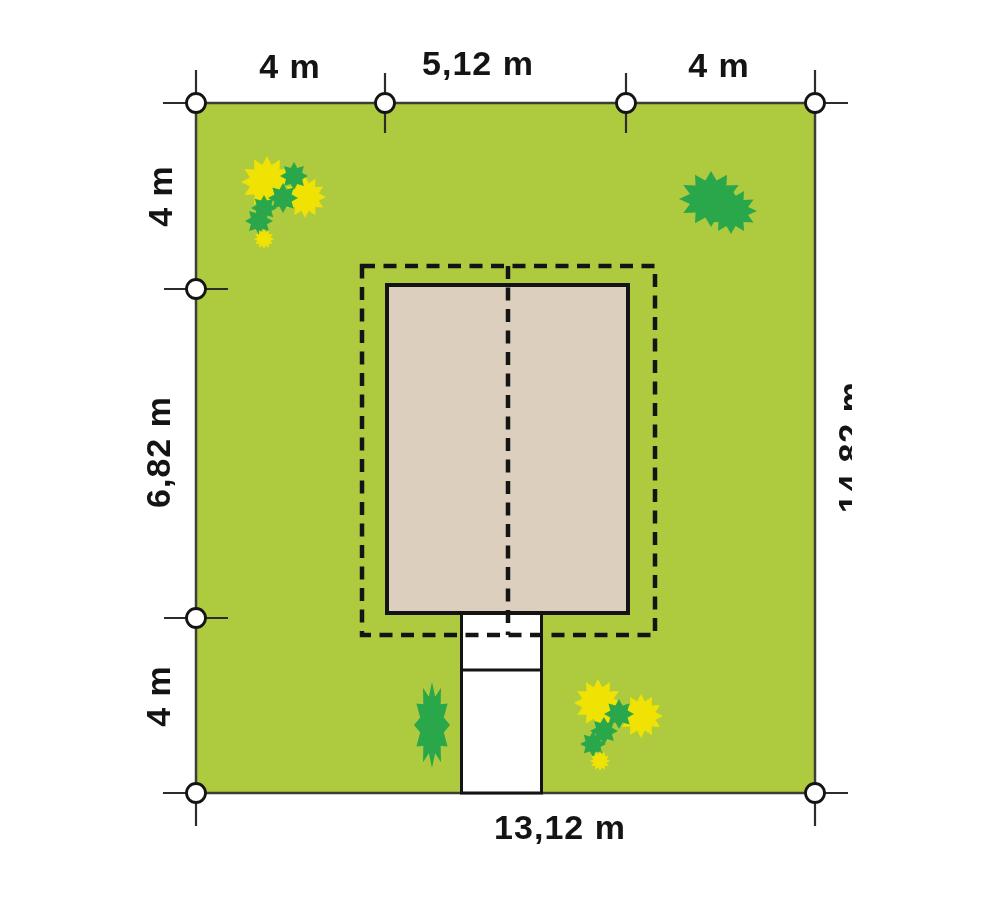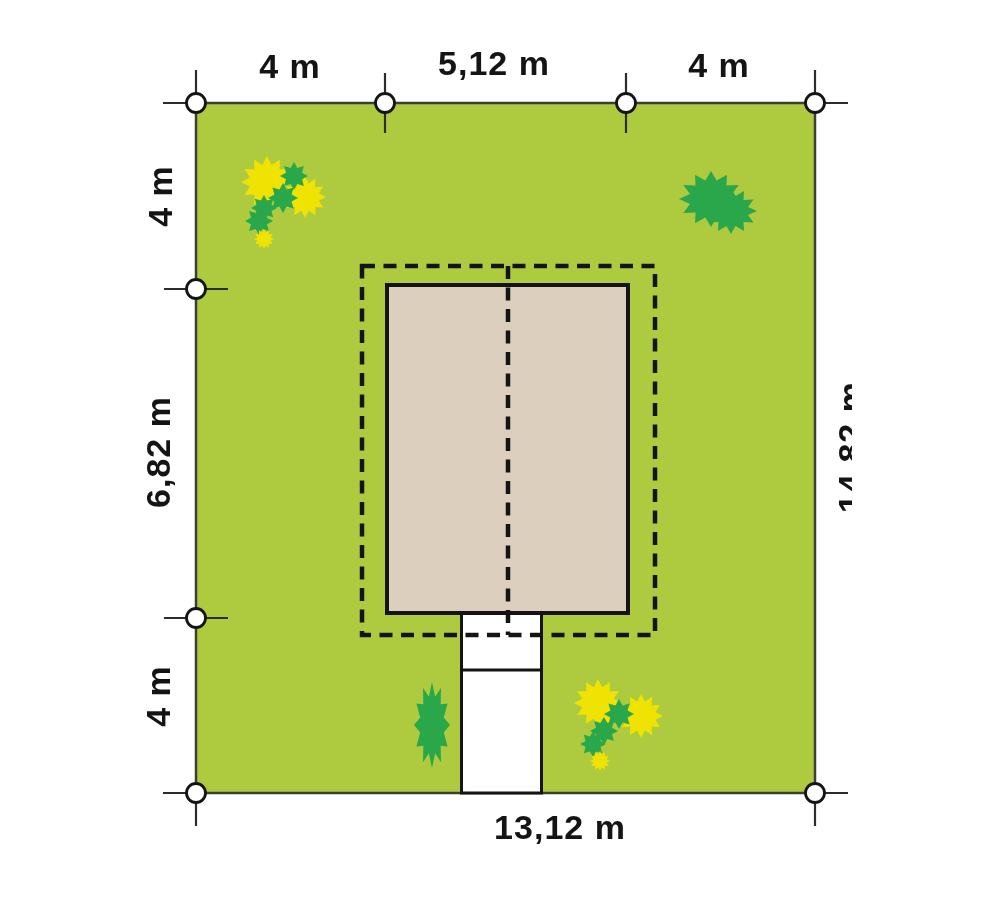--- a/index.html
+++ b/index.html
@@ -88,21 +88,21 @@
       <circle cx="626" cy="103" r="9.5"></circle>
       <circle cx="815" cy="103" r="9.5"></circle>
       <circle cx="196" cy="289" r="9.5"></circle>
       <circle cx="196" cy="618" r="9.5"></circle>
       <circle cx="196" cy="793" r="9.5"></circle>
       <circle cx="815" cy="793" r="9.5"></circle>
     </g>
   </svg>
 
   <div class="dim" style="left:290px; top:66px;">4 m</div>
-  <div class="dim" style="left:494px; top:63px;text-align:right;">5,12 m</div>
+  <div class="dim" style="left:478px; top:63px;text-align:right;">5,12 m</div>
   <div class="dim" style="left:719px; top:65px;">4 m</div>
 
   <div class="dim rot" style="left:160px; top:196px;">4 m</div>
   <div class="dim rot" style="left:158px; top:452px;">6,82 m</div>
   <div class="dim rot" style="left:158px; top:696px;">4 m</div>
 
   <div class="dim rot" style="left:850px; top:447px;">14,82 m</div>
 
   <div class="dim" style="left:514px; top:827px;margin-left:46px;">13,12 m</div>
 </div>

